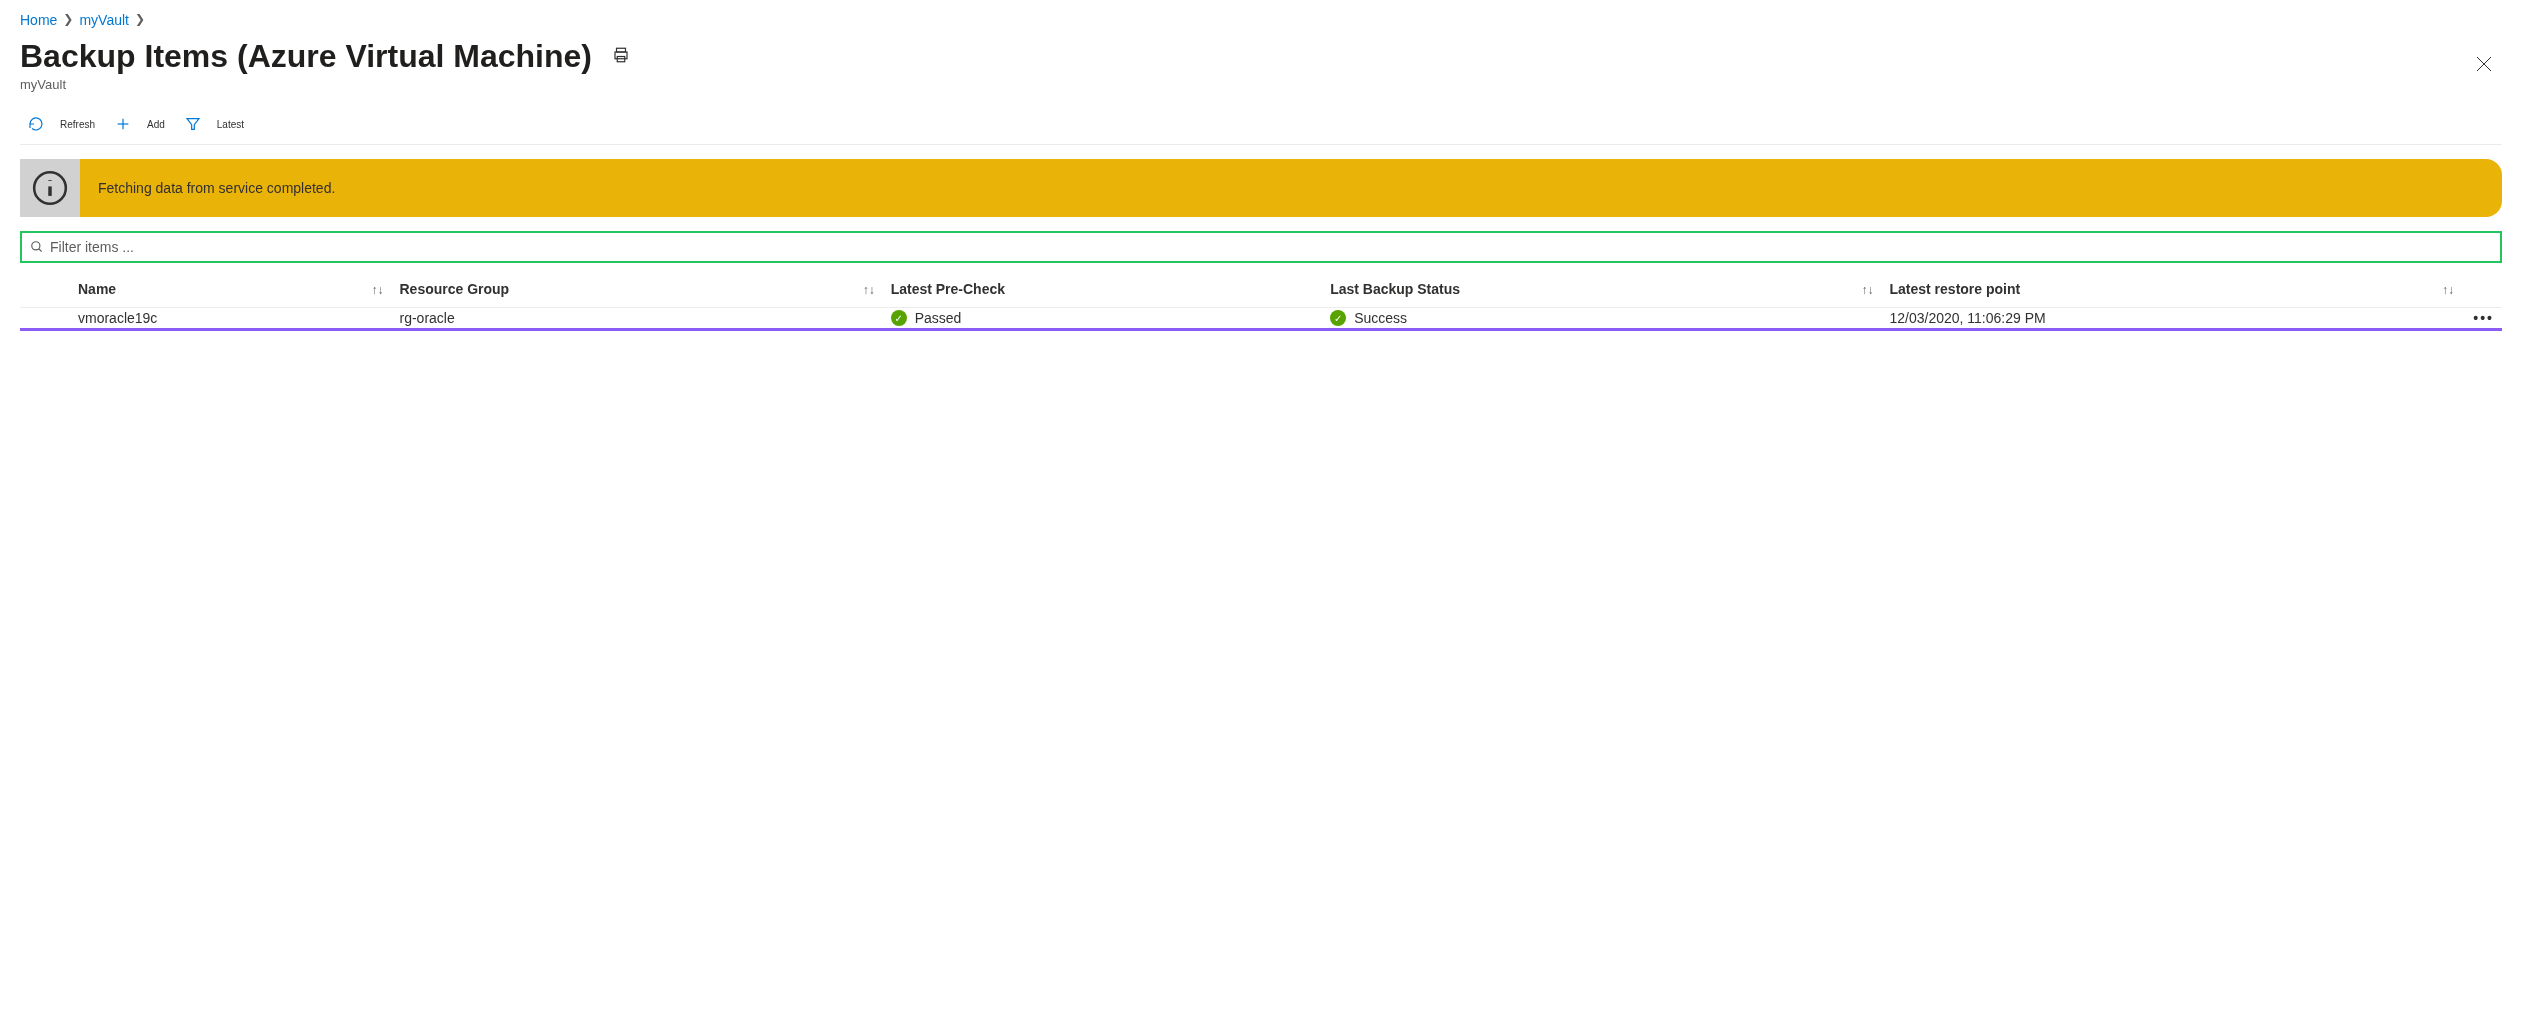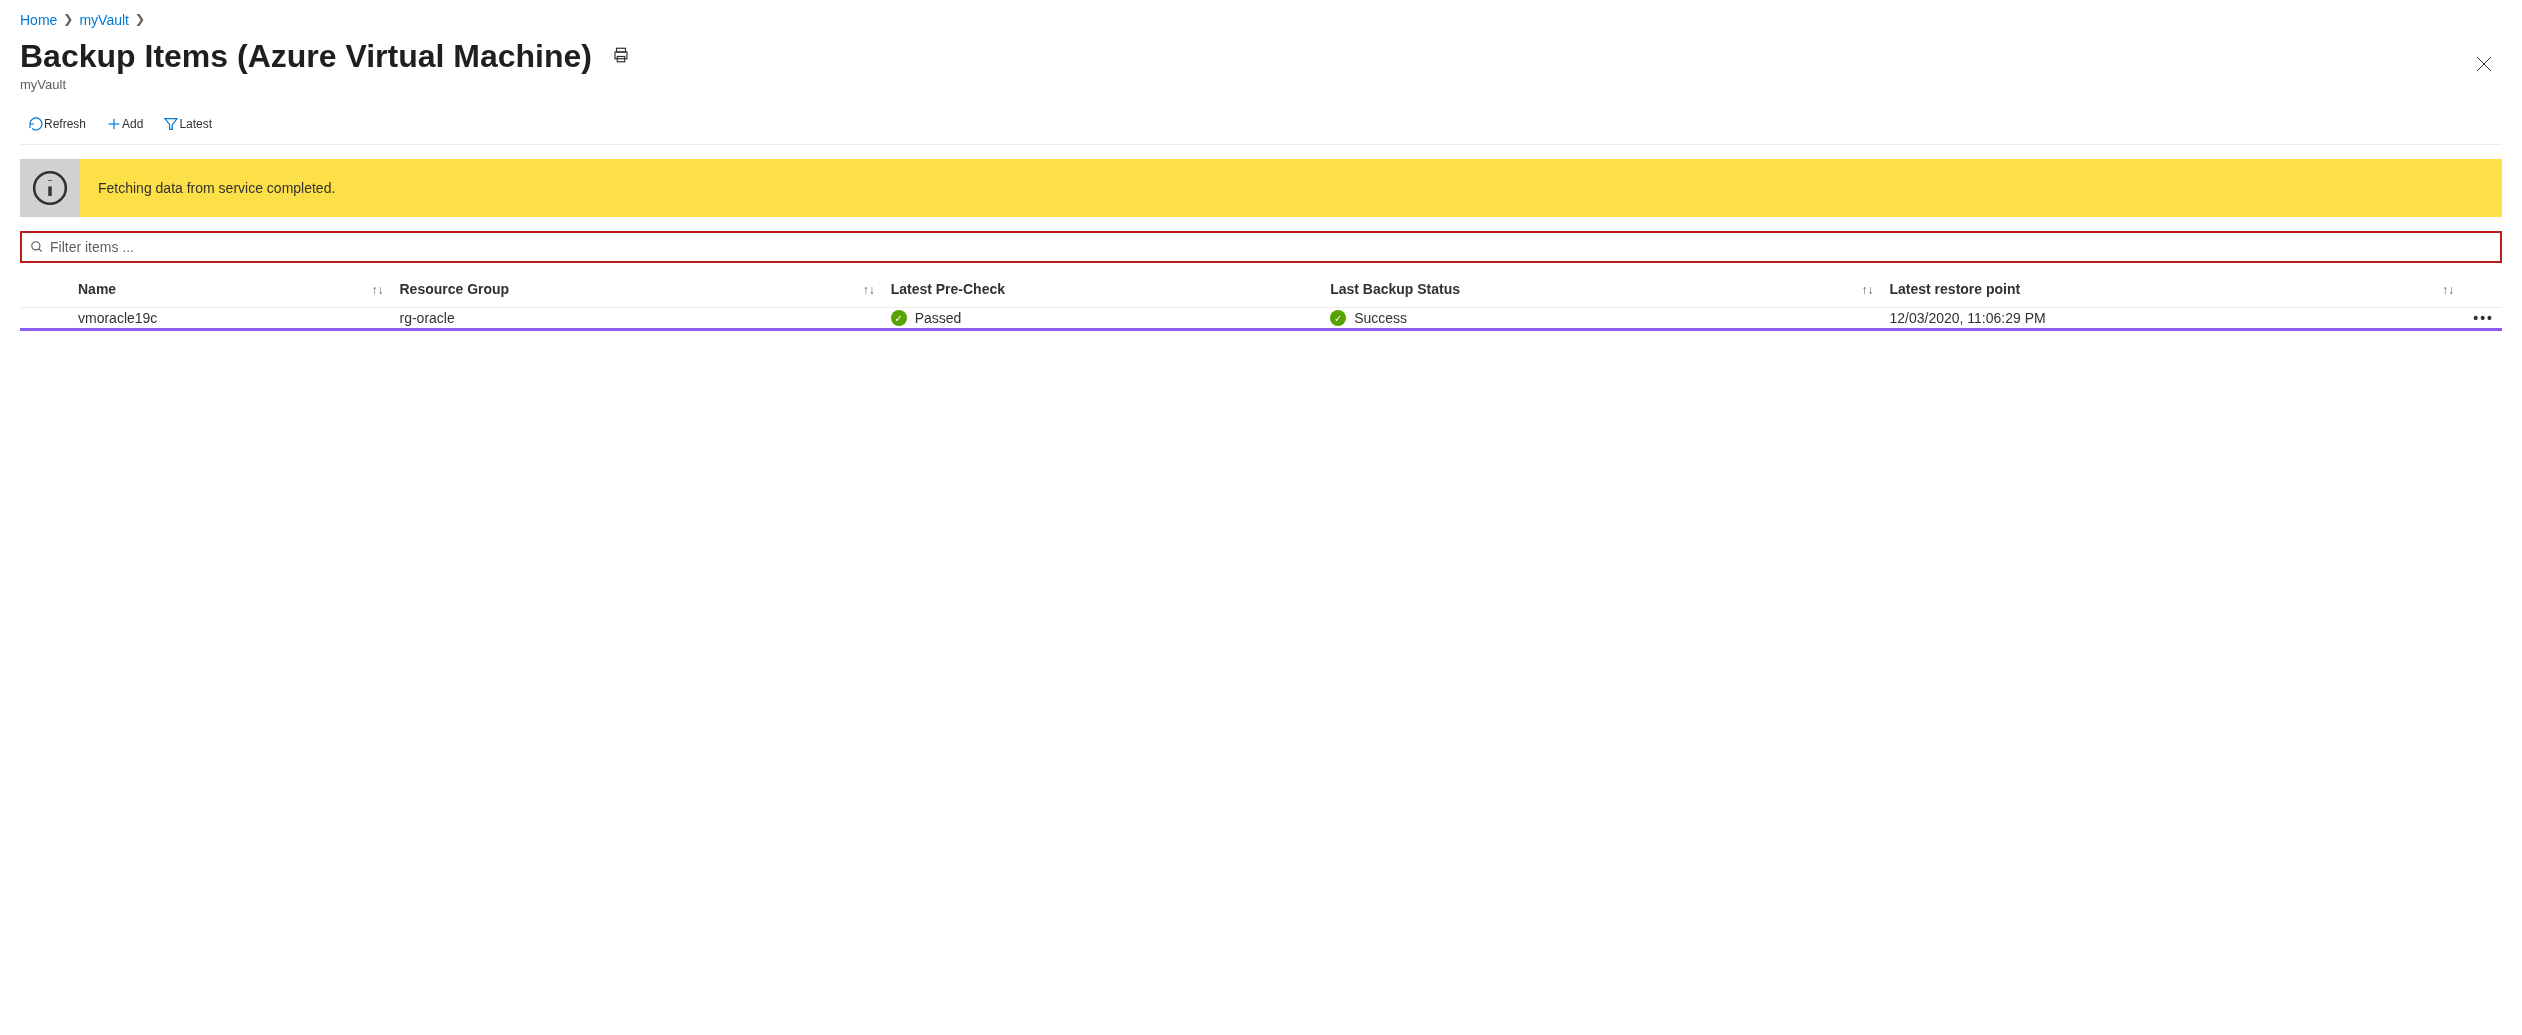--- a/index.html
+++ b/index.html
@@ -63,48 +63,49 @@
     display: flex;
     align-items: center;
     gap: 20px;
     padding: 10px 0 12px 8px;
     border-bottom: 1px solid #edebe9;
     margin-top: 14px;
   }
   .toolbar-item {
     display: flex;
     align-items: center;
-    gap: 0;
-    cursor: pointer;
-    font-size: 12px;
+    gap: 16px;
+    cursor: pointer;
+    font-size: 10px;
     color: #323130;
   }
   .toolbar-item svg { color: #0078d4; }
   .info-bar {
     display: flex;
     align-items: center;
     margin-top: 14px;
-    background: #fde047;
+    background: #eab308;
+    border-radius: 16px;
   }
   .info-icon-wrap {
     width: 60px;
     height: 58px;
     background: #d1d1d1;
     display: flex;
     align-items: center;
     justify-content: center;
   }
   .info-msg {
     padding: 0 18px;
     font-size: 14px;
     color: #323130;
   }
   .filter-wrap {
     margin-top: 14px;
-    border: 2px solid #b91c1c;
+    border: 2px solid #22c55e;
     display: flex;
     align-items: center;
     padding: 4px 8px;
   }
   .filter-wrap svg { color: #605e5c; flex-shrink: 0; }
   .filter-input {
     border: none;
     outline: none;
     font-size: 14px;
     width: 100%;

